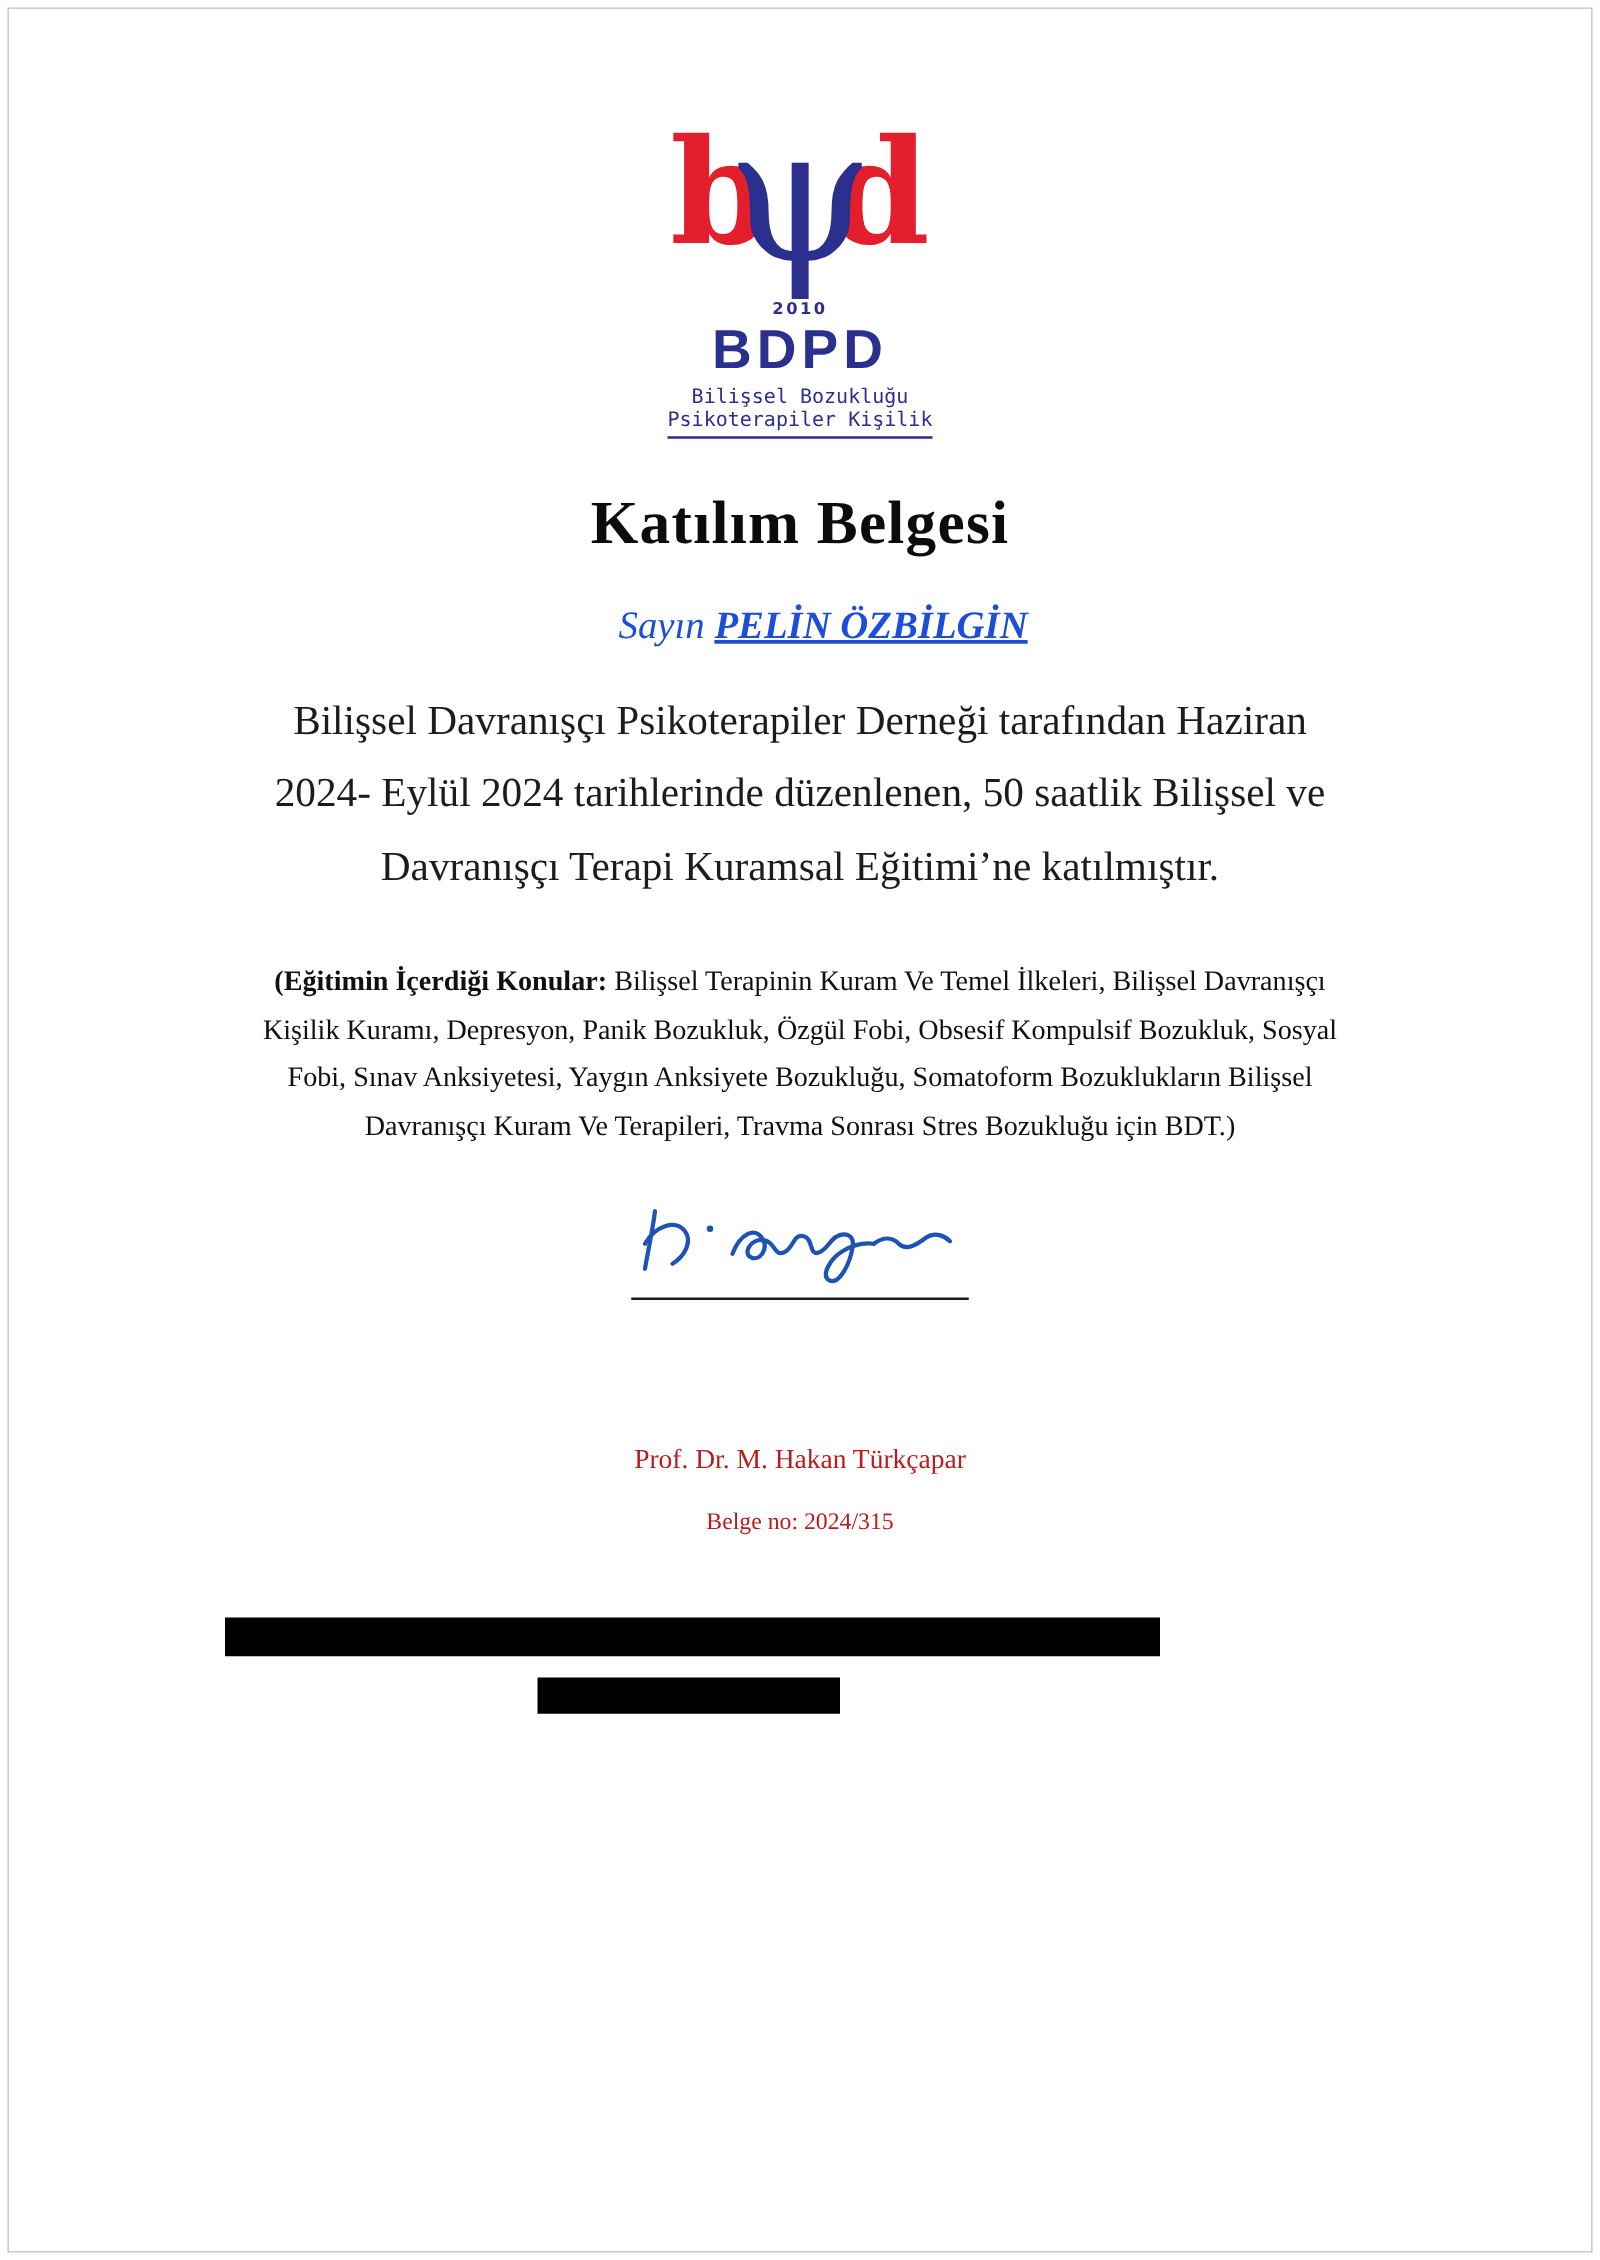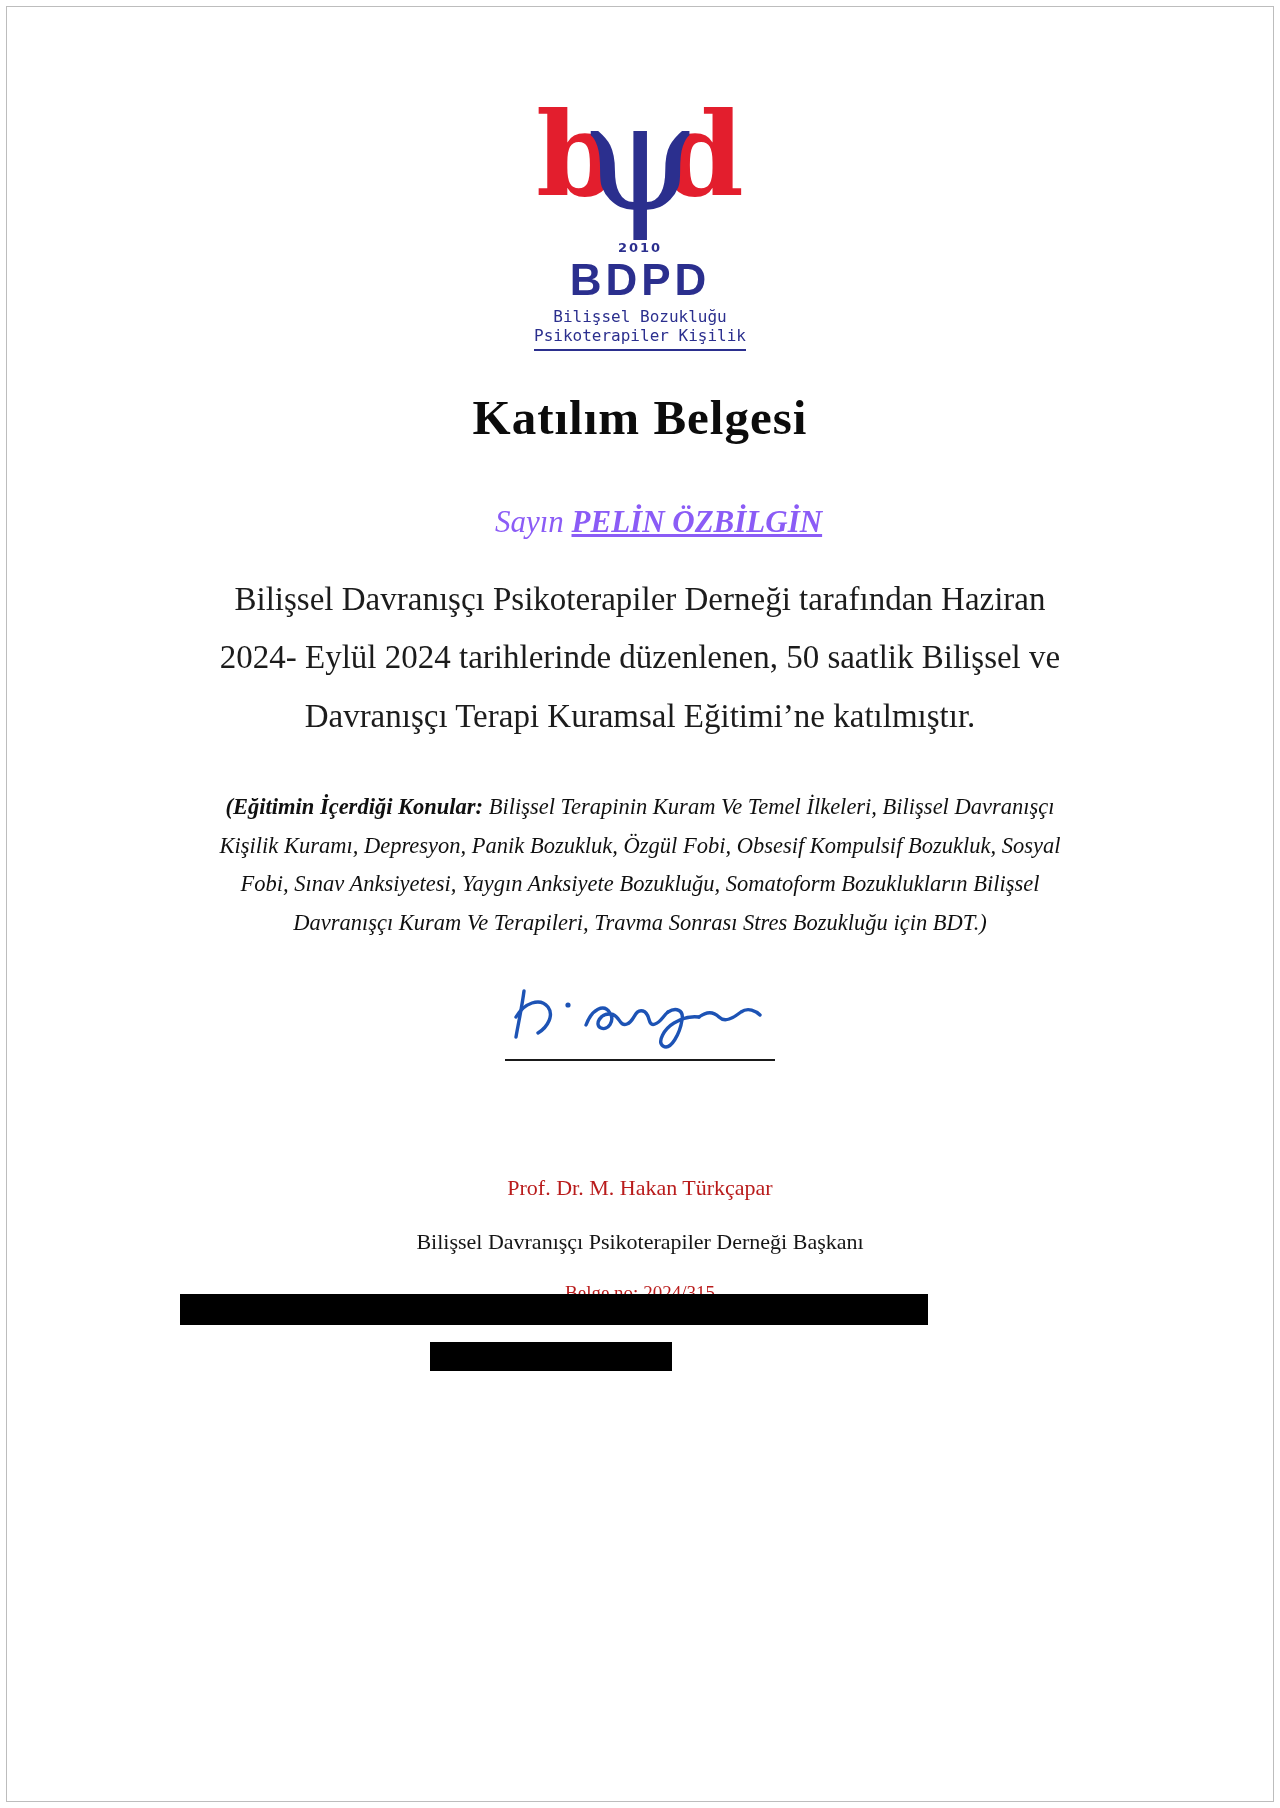--- a/index.html
+++ b/index.html
@@ -79,43 +79,42 @@
   
   .title {
     margin-top: 38px;
     font-size: 49px;
     font-weight: bold;
     letter-spacing: 1px;
     color: #0c0c0c;
     font-family: "Liberation Serif", serif;
   }
   .salutation {
-    margin-top: 58px;
+    margin-top: 36px;
     font-size: 31px;
     font-style: italic;
-    color: #8b5cf6;
+    color: #1d4ed8;
     padding-left: 37px;
   }
   .salutation .recipient-name {
     font-weight: bold;
     text-decoration: underline;
   }
   .body-text {
     margin: 30px auto 0;
     max-width: 880px;
     font-size: 33px;
     line-height: 1.78;
     color: #1c1c1c;
   }
   .topics {
     margin: 42px auto 0;
     max-width: 880px;
     font-size: 22.5px;
     line-height: 1.72;
-    font-style: italic;
     color: #101010;
   }
   .topics .topics-label { font-weight: bold; }
 
   
   .signature-block {
     margin-top: 24px;
     display: inline-block;
   }
   .sig-line {
@@ -179,19 +178,18 @@
       <circle cx="78" cy="38" r="2.6" fill="#1D53B5" stroke="none"></circle>
       <path d="M96,58 C102,42 114,36 120,46 C125,54 118,64 111,61 C104,58 110,46 121,47 C130,48 129,60 137,57 C145,54 144,42 153,44 C161,46 157,60 165,57 C171,55 173,49 178,45"></path>
       <path d="M178,45 C186,40 194,43 192,53 C190,66 181,84 173,79 C167,75 174,62 184,56 C192,51 201,49 209,50"></path>
       <path d="M209,50 C217,44 224,45 229,50 C235,56 243,51 251,45 C258,40 266,44 270,48"></path>
     </svg>
     <div class="sig-line"></div>
   </div>
 
   
   <p class="signer-name">Prof. Dr. M. Hakan Türkçapar</p>
-  <p class="signer-title">Bilişsel Davranışçı Psikoterapiler Derneği Başkanı</p>
   <p class="doc-no">Belge no: 2024/315</p>
 
 </div>
 
 <div class="redaction-bar bar1"></div>
 <div class="redaction-bar bar2"></div>
 
 </body></html>

